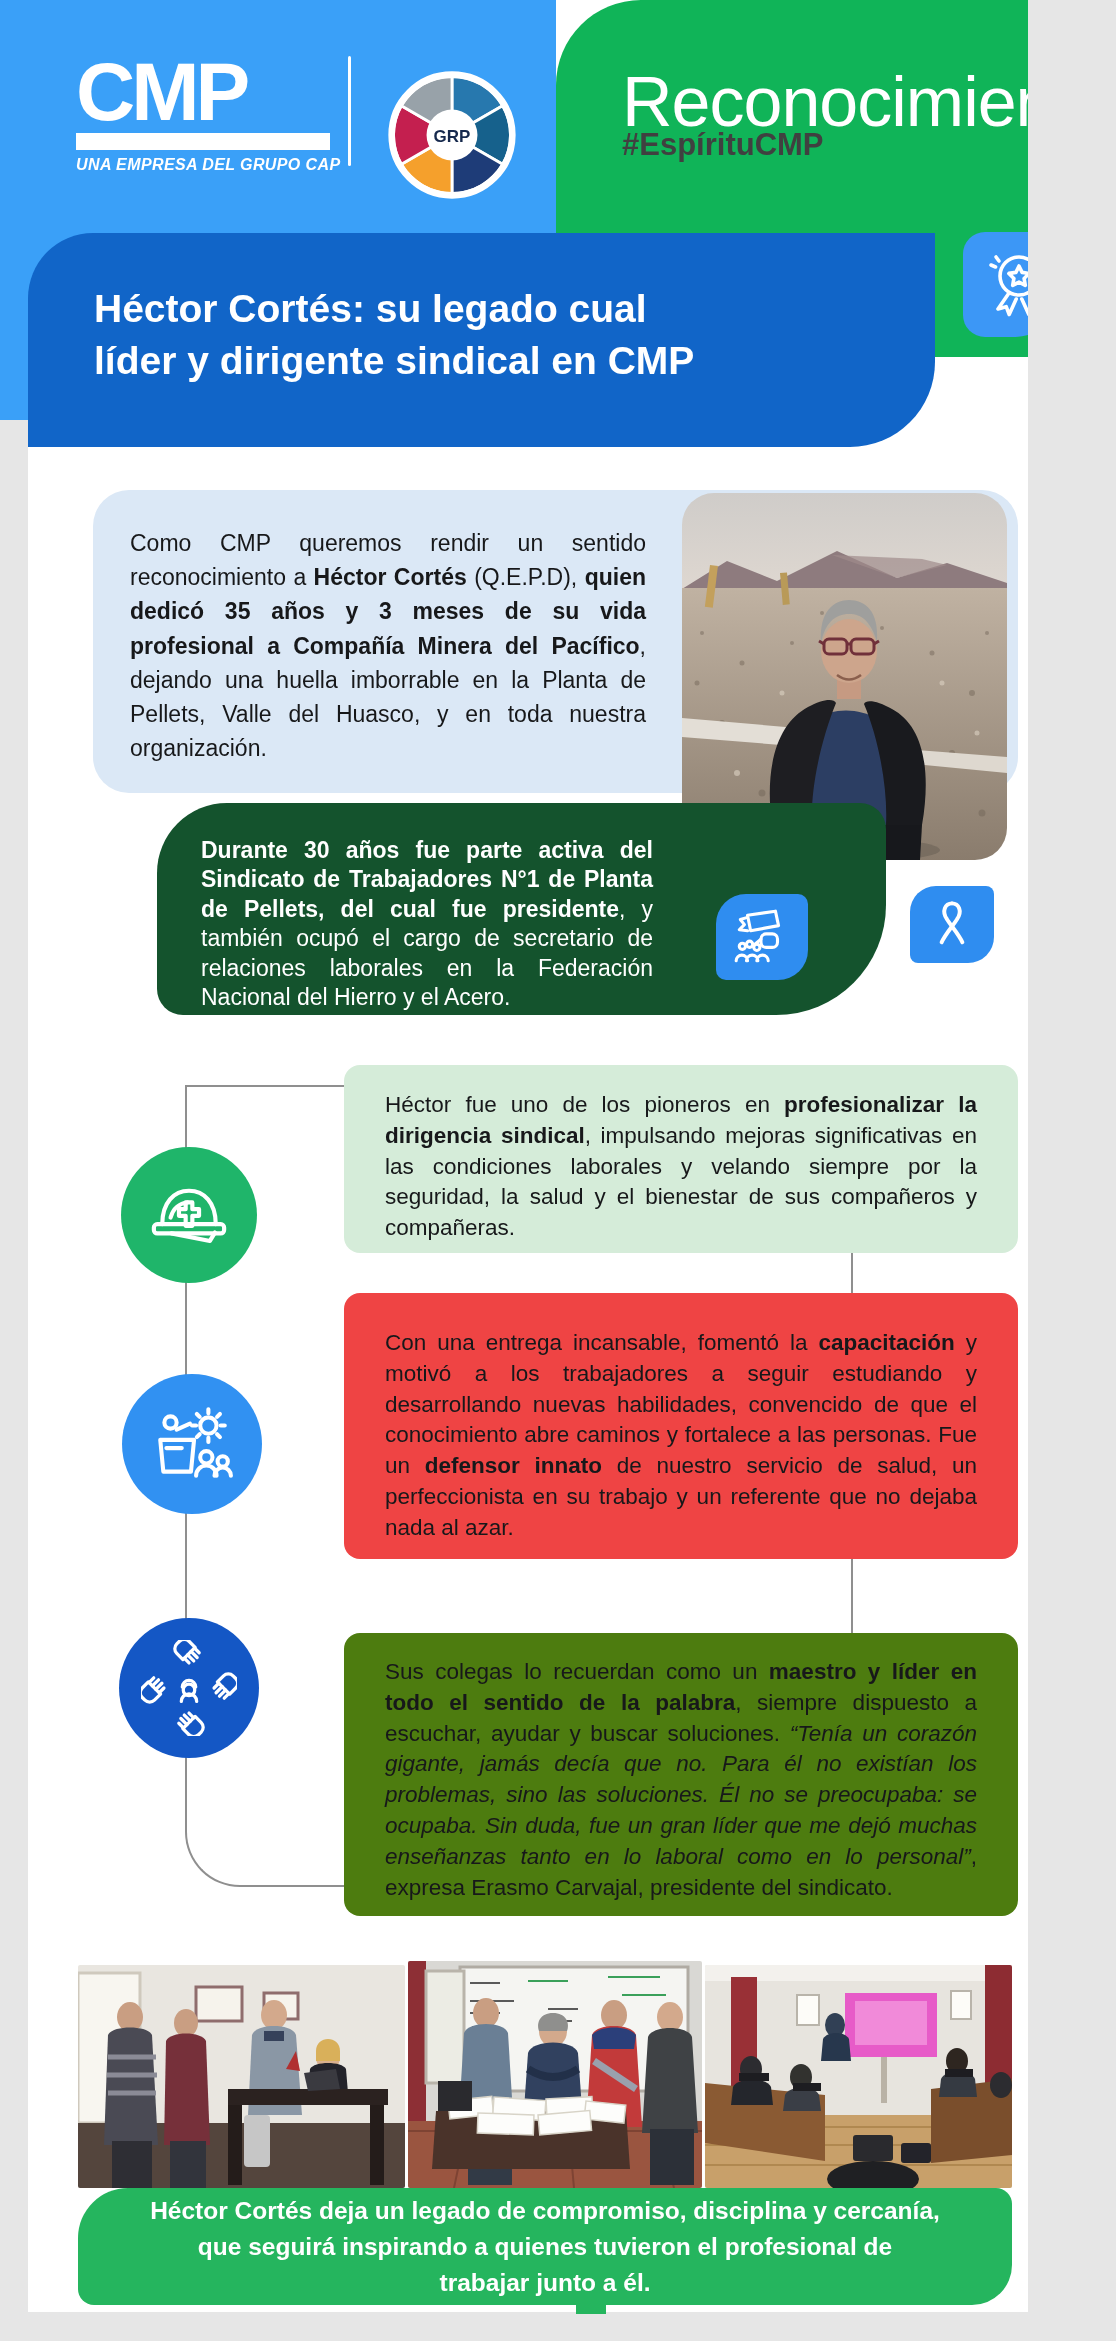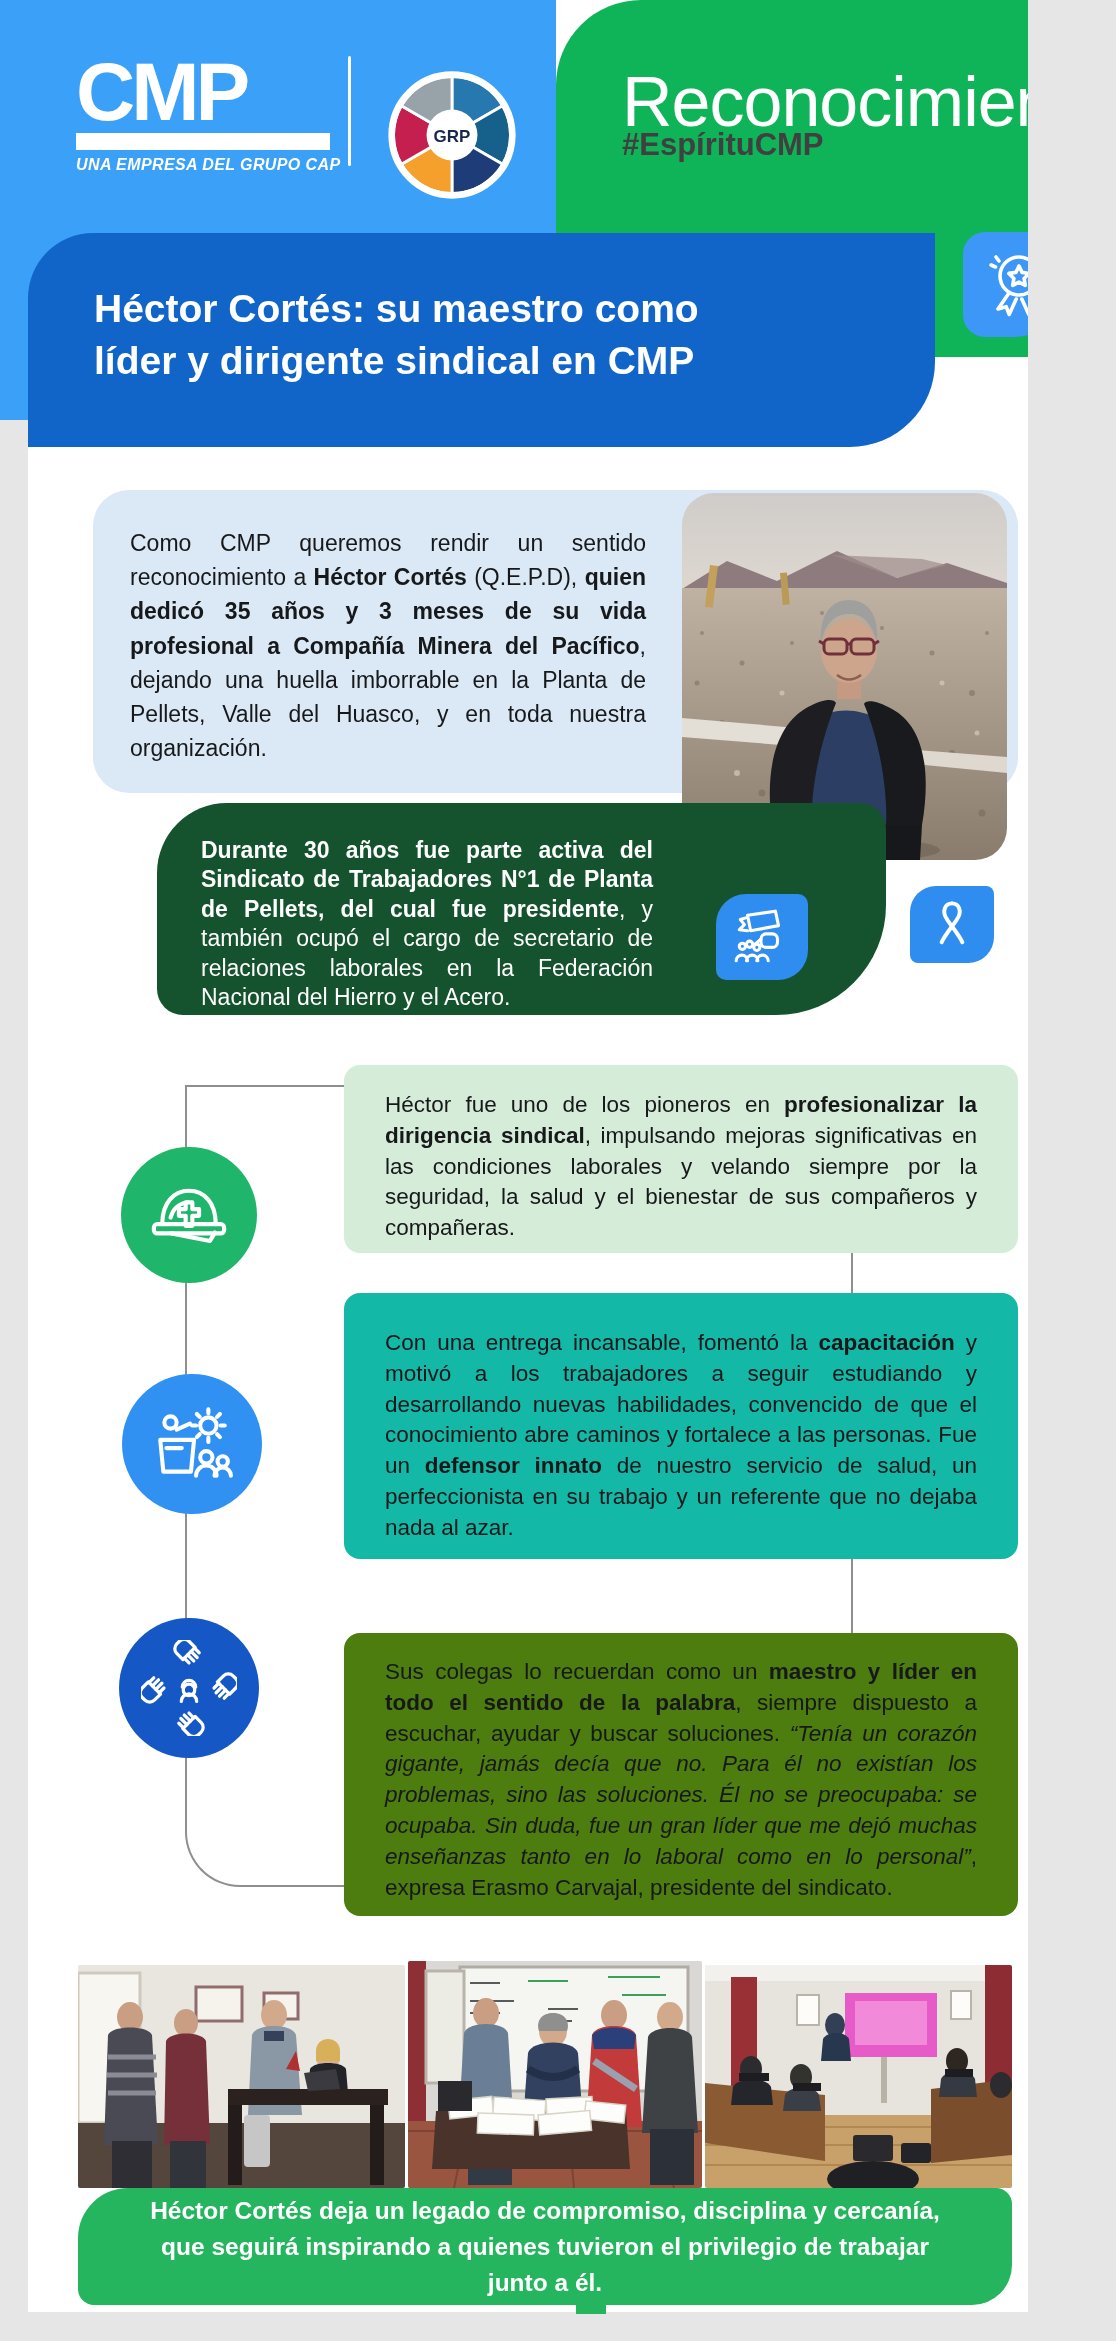--- a/index.html
+++ b/index.html
@@ -50,21 +50,21 @@
   
   .rail{left:185px;top:1085px;width:160px;height:800px;border-left:2px solid #8f8f8f;
         border-bottom:2px solid #8f8f8f;border-bottom-left-radius:55px;}
   .rail-top{left:187px;top:1085px;width:157px;height:2px;background:#8f8f8f;}
   .conn1{left:851px;top:1253px;width:2px;height:42px;background:#8f8f8f;}
   .conn2{left:851px;top:1558px;width:2px;height:77px;background:#8f8f8f;}
 
   
   .row-box{width:674px;border-radius:16px;}
   .row-green{left:344px;top:1065px;height:188px;background:#d5ecd9;}
-  .row-teal{left:344px;top:1293px;height:266px;background:#14b8a6;}
+  .row-teal{left:344px;top:1293px;height:266px;background:#ef4444;}
   .row-blue{left:344px;top:1633px;height:283px;background:#4d7c0f;}
   .row-text{position:absolute;left:41px;width:592px;font-size:22.5px;line-height:30.8px;
             text-align:justify;color:#17181a;}
   .row-green .row-text{top:25px;}
   .row-teal .row-text{top:35px;}
   .row-blue .row-text{top:24px;}
 
   .circle{border-radius:50%;display:flex;align-items:center;justify-content:center;}
   .circle1{left:121px;top:1147px;width:136px;height:136px;background:#1fb56a;}
   .circle2{left:122px;top:1374px;width:140px;height:140px;background:#3191f2;}
@@ -113,21 +113,21 @@
       <circle cx="70" cy="70" r="27" fill="#ffffff"></circle>
       <text x="70" y="77" text-anchor="middle" font-family="Liberation Sans, sans-serif" font-size="18" font-weight="bold" fill="#16294d">GRP</text>
     </svg>
   </div>
 
   <div class="abs recon-title">Reconocimientos</div>
   <div class="abs recon-tag">#EspírituCMP</div>
 
   <div class="abs title-box">
     <div class="title-text">
-      <div>Héctor Cortés: su maestro como</div>
+      <div>Héctor Cortés: su legado cual</div>
       <div>líder y dirigente sindical en CMP</div>
     </div>
   </div>
 
   <div class="abs award-box">
     <span>
       <svg width="78" height="78" viewBox="0 0 78 78" fill="none" stroke="#ffffff" stroke-width="3.6" stroke-linecap="round" stroke-linejoin="round">
         <circle cx="40" cy="30" r="19" stroke-dasharray="98 14"></circle>
         <path d="M40 20l3.1 6.4 7 1-5 5 1.2 7-6.3-3.3-6.3 3.3 1.2-7-5-5 7-1z"></path>
         <path d="M30 47L19 63l8.2-2.3 3 7.8 7-15.5"></path>
@@ -394,17 +394,17 @@
       <rect x="240" y="104" width="28" height="8" fill="#1d1d21"></rect>
       <ellipse cx="130" cy="60" rx="10" ry="12" fill="#314055"></ellipse>
       <path d="M118 74 C122 66 140 66 144 74 L146 96 L116 96 Z" fill="#27374d"></path>
       <rect x="148" y="170" width="40" height="26" rx="3" fill="#2a2a2e"></rect>
       <rect x="196" y="178" width="30" height="20" rx="3" fill="#23232a"></rect>
       <ellipse cx="168" cy="214" rx="46" ry="18" fill="#1f2023"></ellipse>
     </svg>
   </div>
 
   <div class="abs banner">
-    <div class="banner-text">Héctor Cortés deja un legado de compromiso, disciplina y cercanía, que seguirá inspirando a quienes tuvieron el privilegio de trabajar junto a él.</div>
+    <div class="banner-text">Héctor Cortés deja un legado de compromiso, disciplina y cercanía, que seguirá inspirando a quienes tuvieron el profesional de trabajar junto a él.</div>
   </div>
   <div class="abs banner-tab"></div>
 
 </div>
 
 </body></html>

